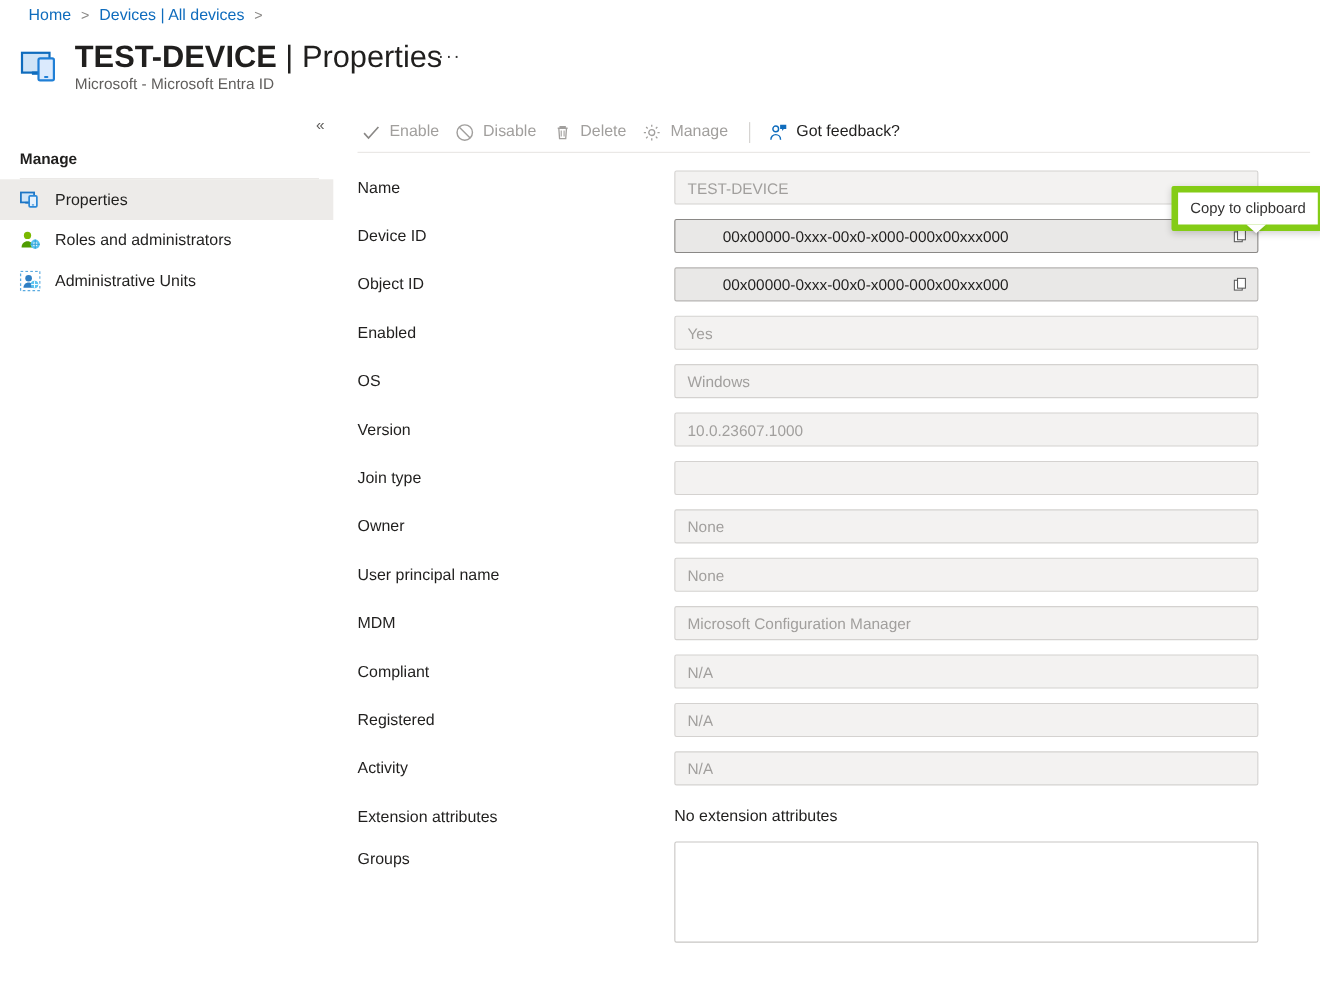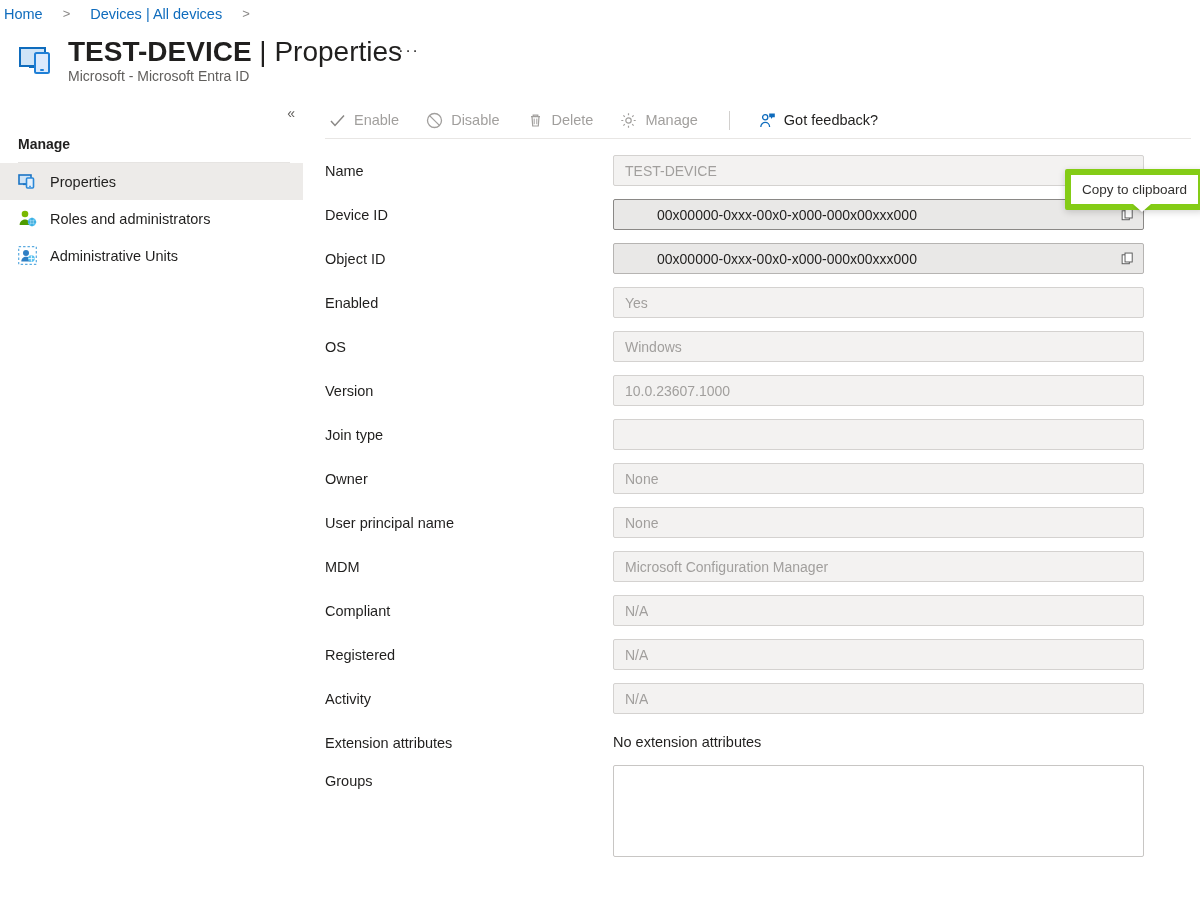--- a/index.html
+++ b/index.html
@@ -6,23 +6,23 @@
   html, body {
     width: 1200px; height: 900px;
     background: #ffffff;
     font-family: "Liberation Sans", sans-serif;
     color: #1b1a19;
     overflow: hidden;
   }
 
   
   .breadcrumb {
-    position: absolute; left: 4px; top: 4px;
+    position: absolute; left: 26px; top: 4px;
     font-size: 14.5px; line-height: 20px;
-    display: flex; align-items: flex-start; gap: 20px;
+    display: flex; align-items: flex-start; gap: 9px;
     white-space: nowrap;
   }
   .crumb-link { color: #0f6cbd; cursor: pointer; }
   .crumb-sep { color: #8a8886; font-size: 13px; }
 
   
   .title-row {
     position: absolute; left: 18px; top: 36px;
     display: flex; align-items: flex-start; gap: 12px;
   }
@@ -68,21 +68,21 @@
     height: 37px; padding-left: 18px; cursor: pointer;
     font-size: 14.5px; color: #201f1e;
   }
   .side-item.selected { background: #edebe9; }
   .side-ico { width: 19px; height: 19px; flex: none; }
 
   
   .toolbar {
     position: absolute; left: 325px; top: 104px;
     display: flex; align-items: center; height: 32px;
-    gap: 12px;
+    gap: 0px;
   }
   .tb-btn {
     display: flex; align-items: center; gap: 8px;
     padding: 0 11px 0 4px; height: 30px;
     font-size: 14.5px; color: #a19f9d; cursor: default;
   }
   .tb-btn.active { color: #201f1e; cursor: pointer; }
   .tb-ico { width: 17px; height: 17px; flex: none; }
   .tb-divider {
     width: 1px; height: 19px; background: #d2d0ce; margin: 0 13px 0 8px;

